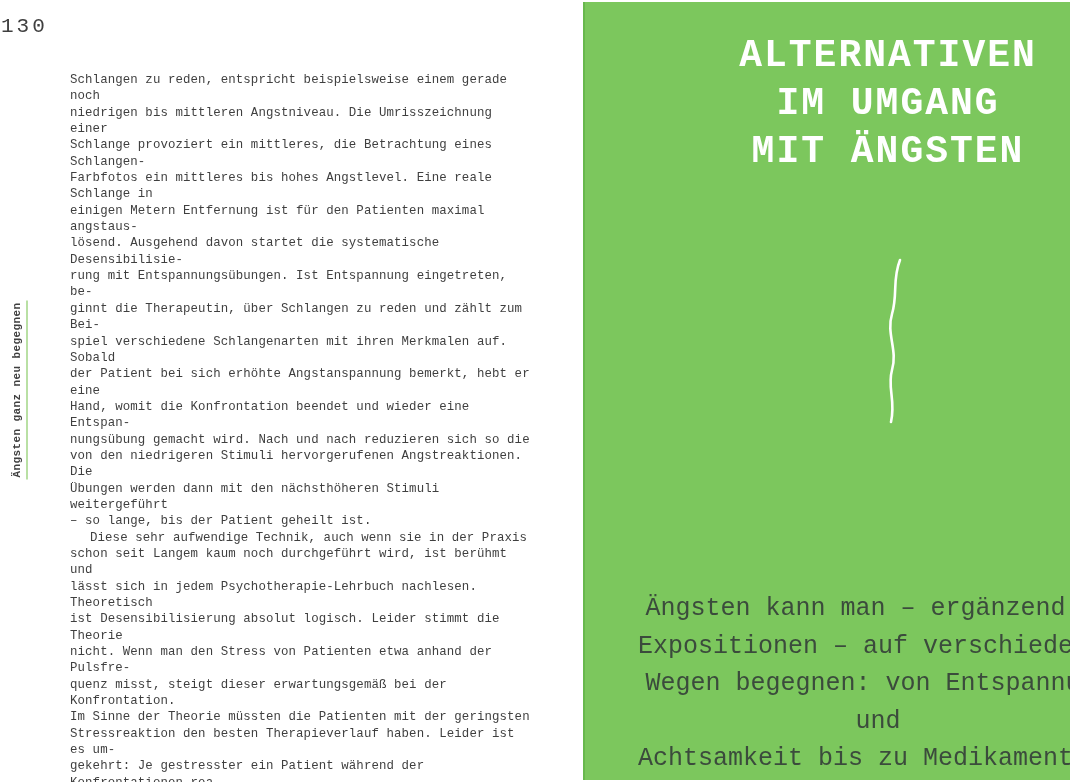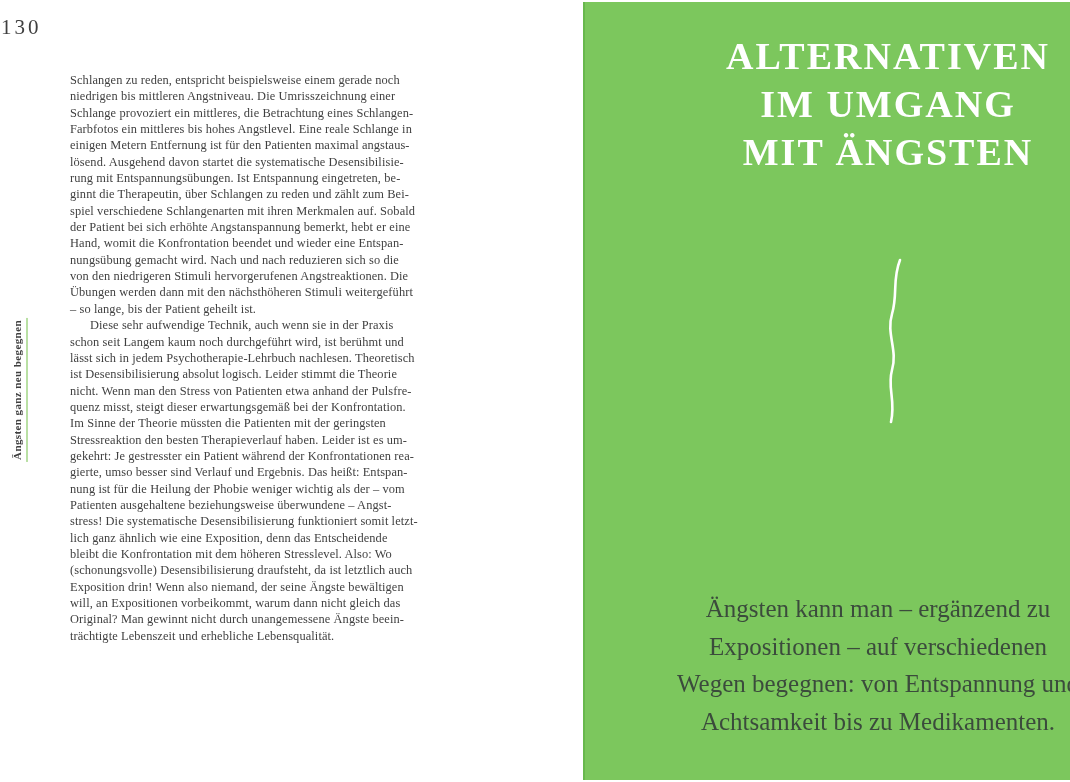--- a/index.html
+++ b/index.html
@@ -10,21 +10,21 @@
     --quote-dark: #3b4b3c;
     --text-dark: #3f3f3f;
   }
   * { margin: 0; padding: 0; box-sizing: border-box; }
   html, body { width: 1070px; height: 782px; overflow: hidden; background: #ffffff; }
   .spread {
     position: relative;
     width: 1070px;
     height: 782px;
     background: #ffffff;
-    font-family: Liberation Serif, serif;
+    font-family: Liberation Mono, monospace;
   }
 
   
   .page-left {
     position: absolute;
     left: 0; top: 0;
     width: 563px; height: 782px;
     background: #ffffff;
   }
   .page-number {

